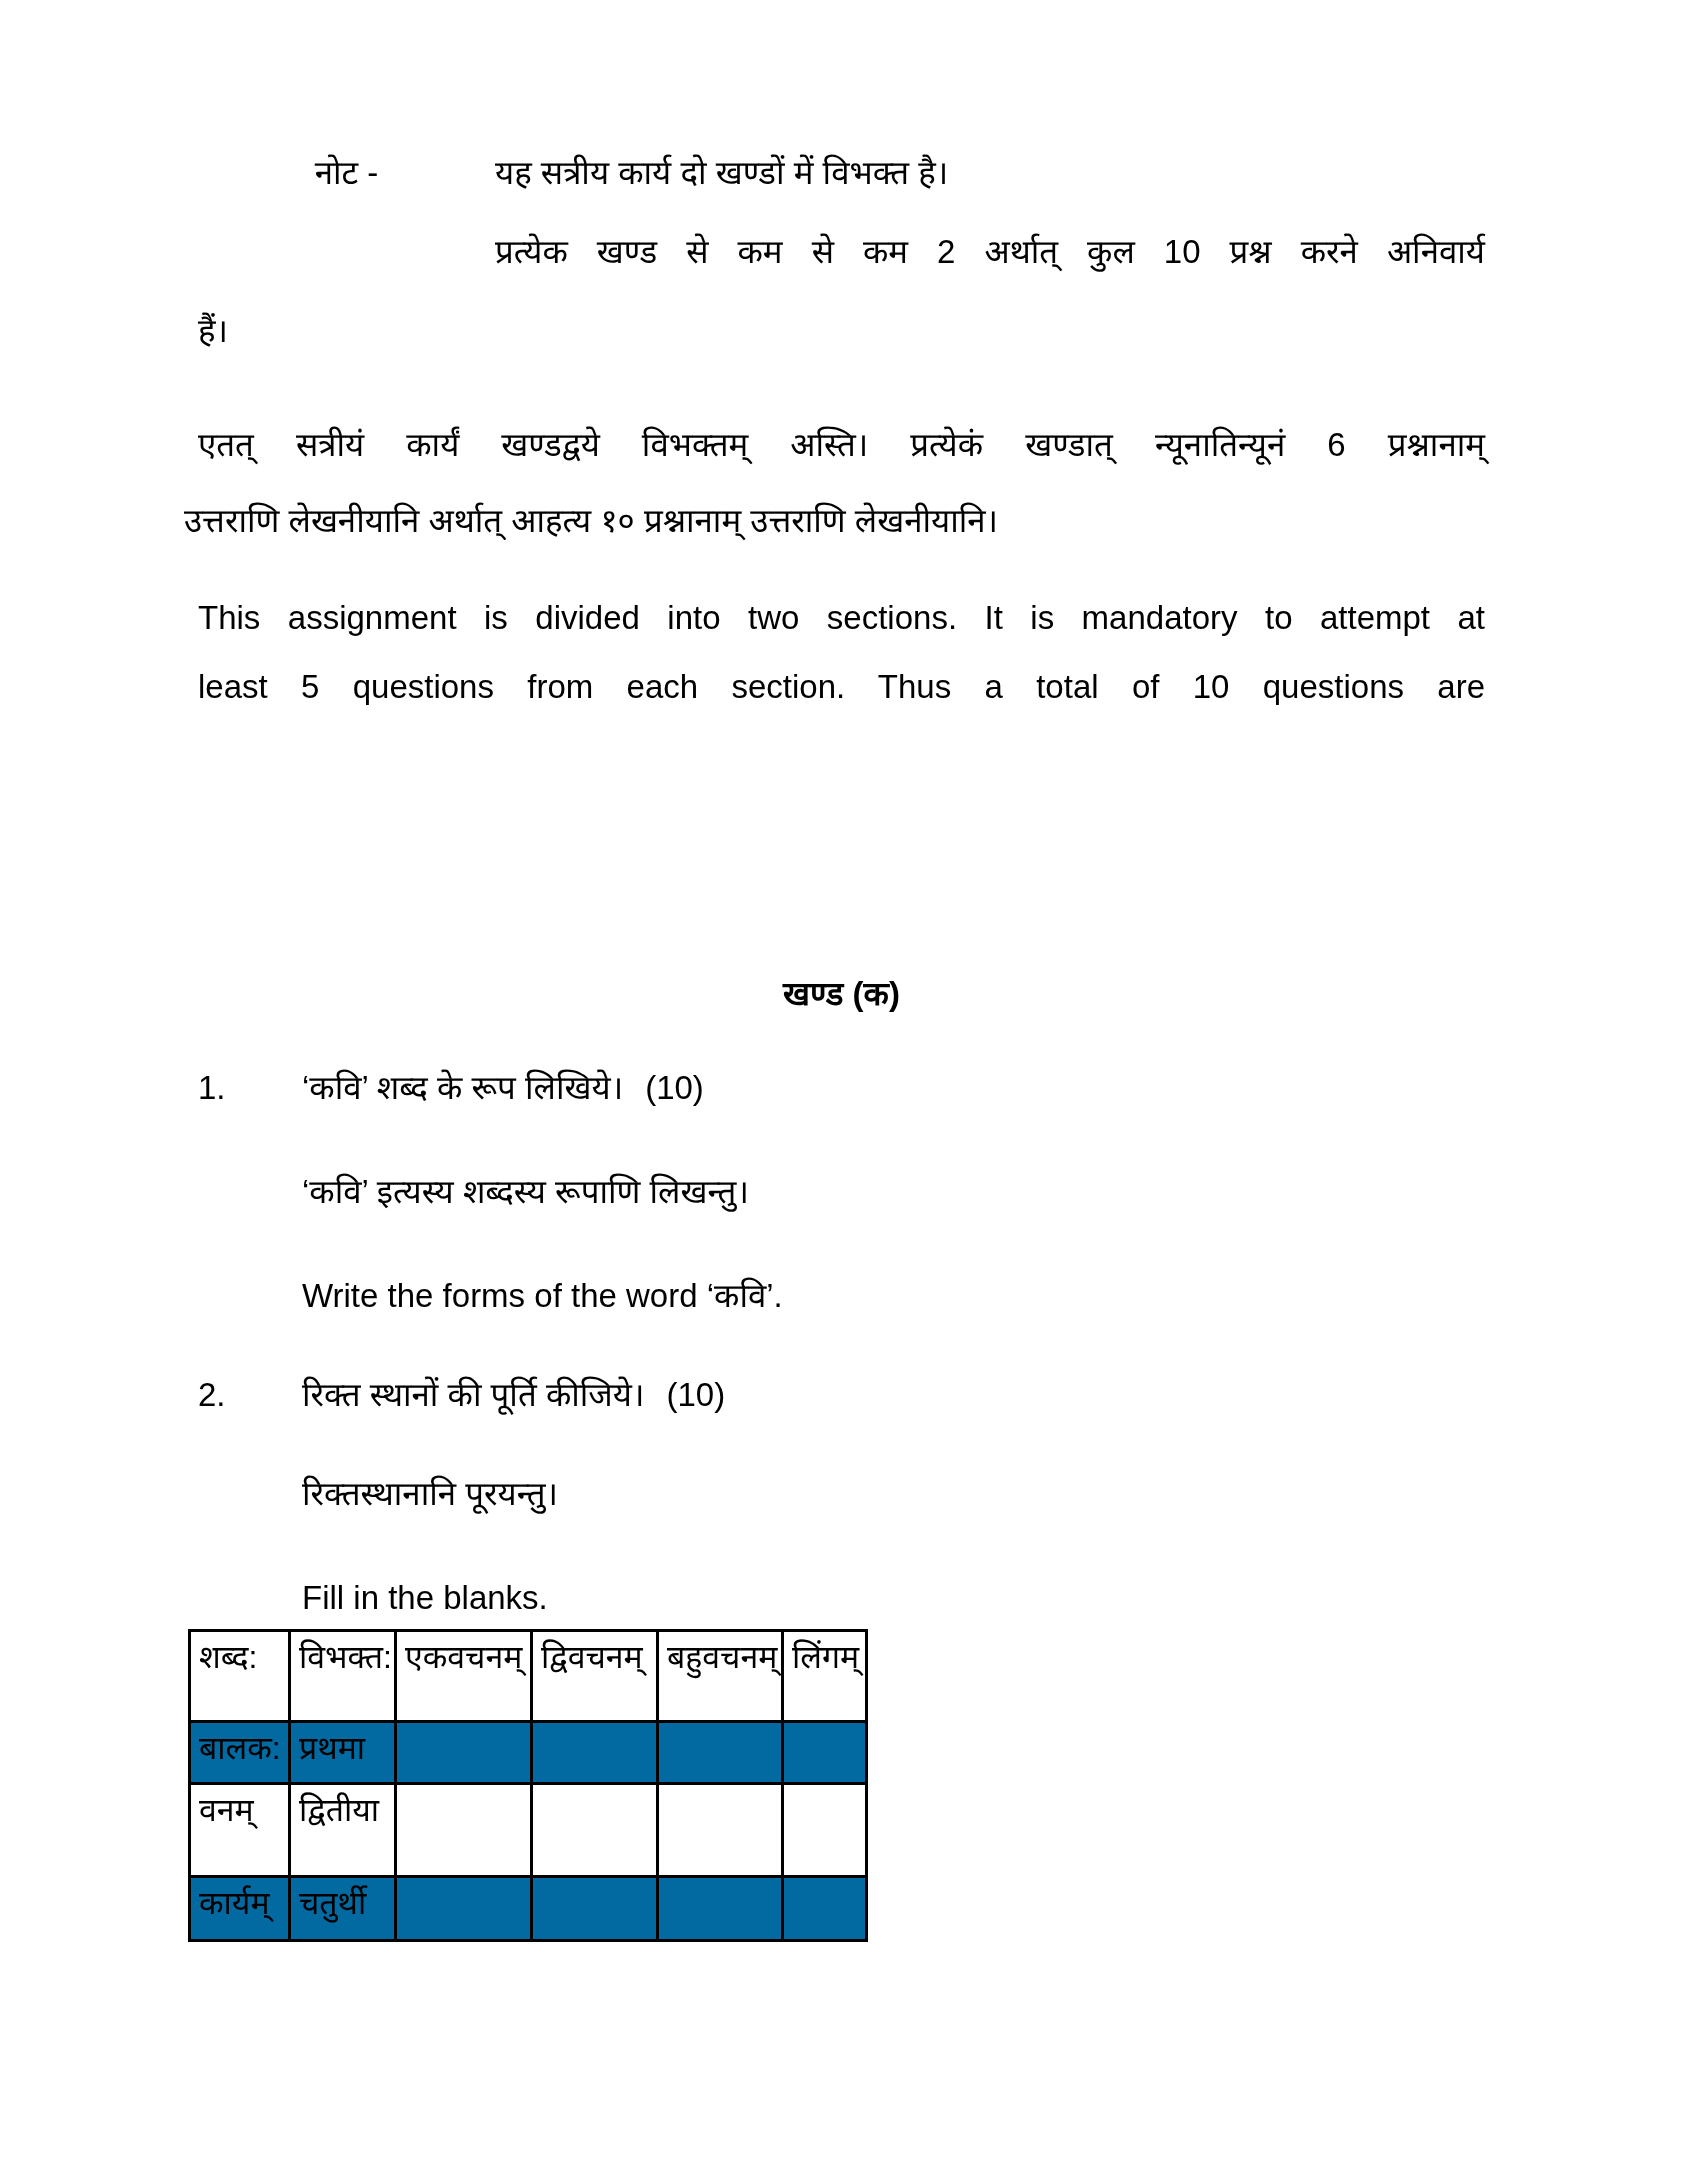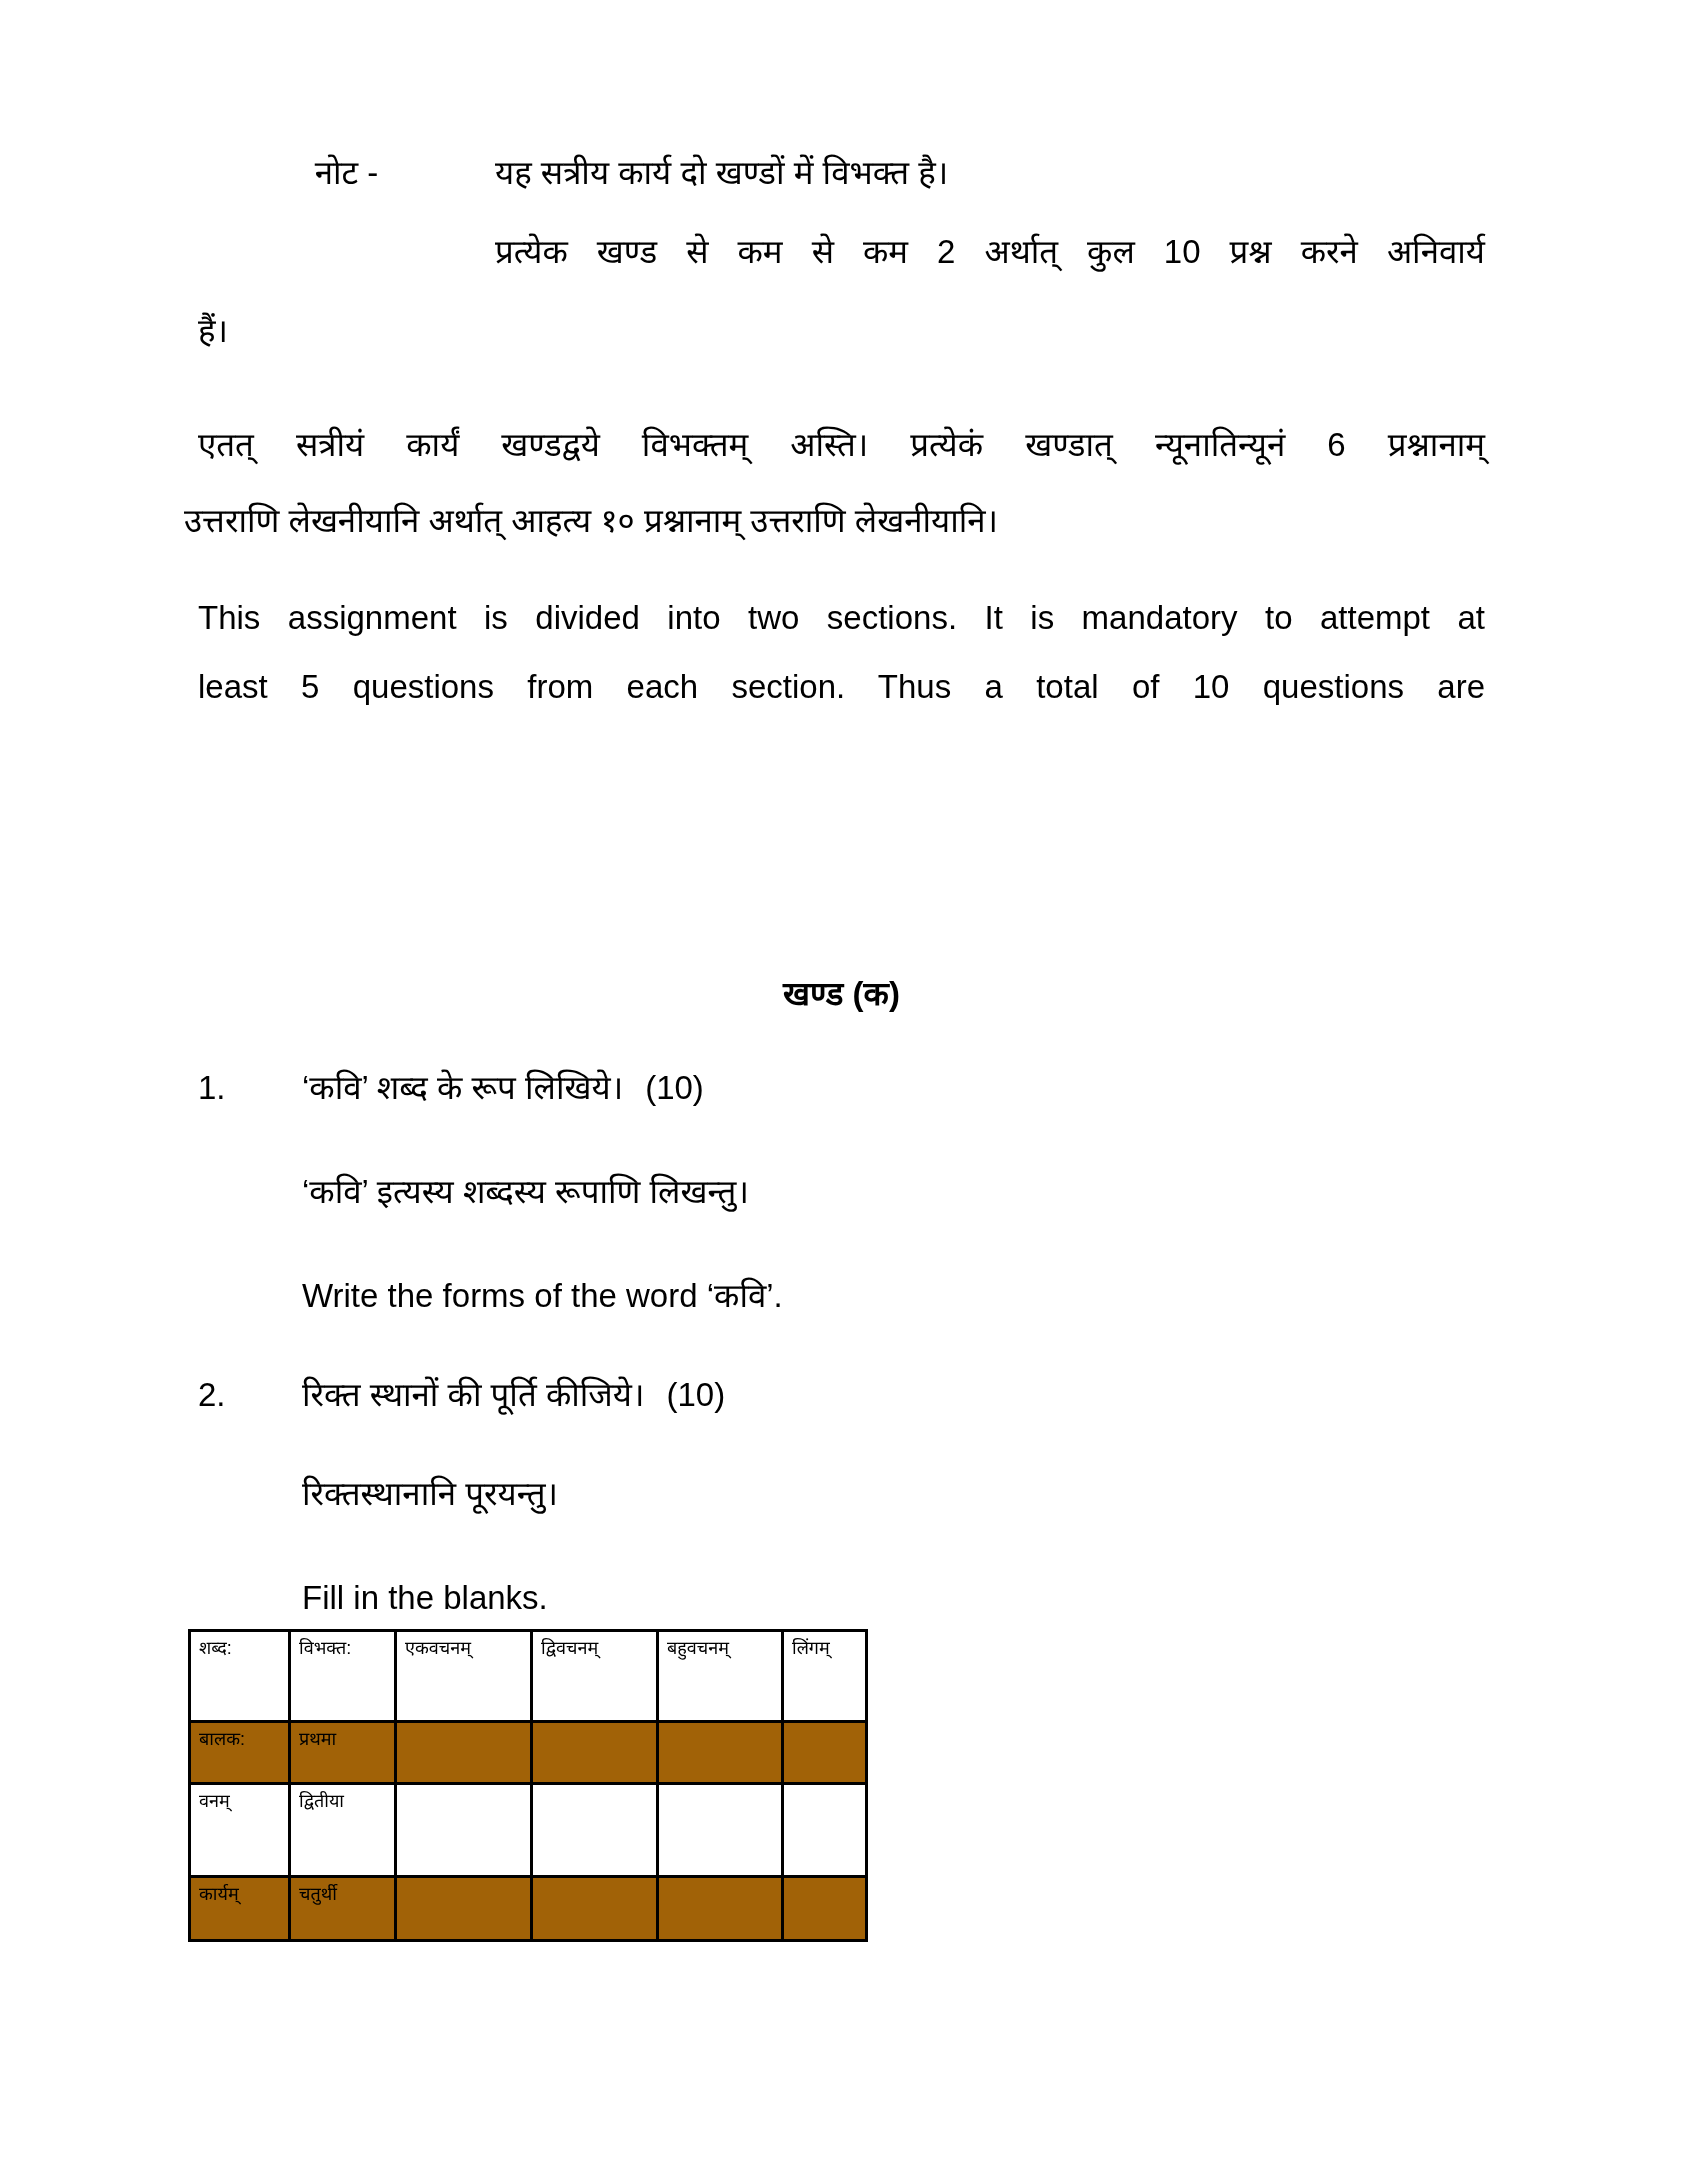--- a/index.html
+++ b/index.html
@@ -19,32 +19,32 @@
   .w-full { width: 1287px; }
   .just { text-align: justify; text-align-last: justify; }
   .center { text-align: center; }
   .bold { font-weight: bold; }
   .note-label { display: inline-block; width: 297px; text-align: center; }
   .q-number { display: inline-block; width: 104px; }
   .q-marks { margin-left: 22px; }
   table.blanks {
     border-collapse: collapse;
     table-layout: fixed;
-    font-size: 18px;
+    font-size: 32px;
     line-height: 1.2;
   }
   table.blanks td, table.blanks th {
     border: 3px solid #000000;
     vertical-align: top;
     text-align: left;
     font-weight: normal;
     padding: 6px 8px;
     overflow: hidden;
   }
-  tr.shade td { background: #a16207; }
+  tr.shade td { background: #0369a1; }
   tr.plain td, tr.plain th { background: #ffffff; }
 </style>
 </head>
 <body>
 
 <div class="page">
 
   <div class="abs" style="top:149px; left:198px; width:1287px;">
     <span class="note-label">नोट -</span><span>यह सत्रीय कार्य दो खण्डों में विभक्त है।</span>
   </div>

